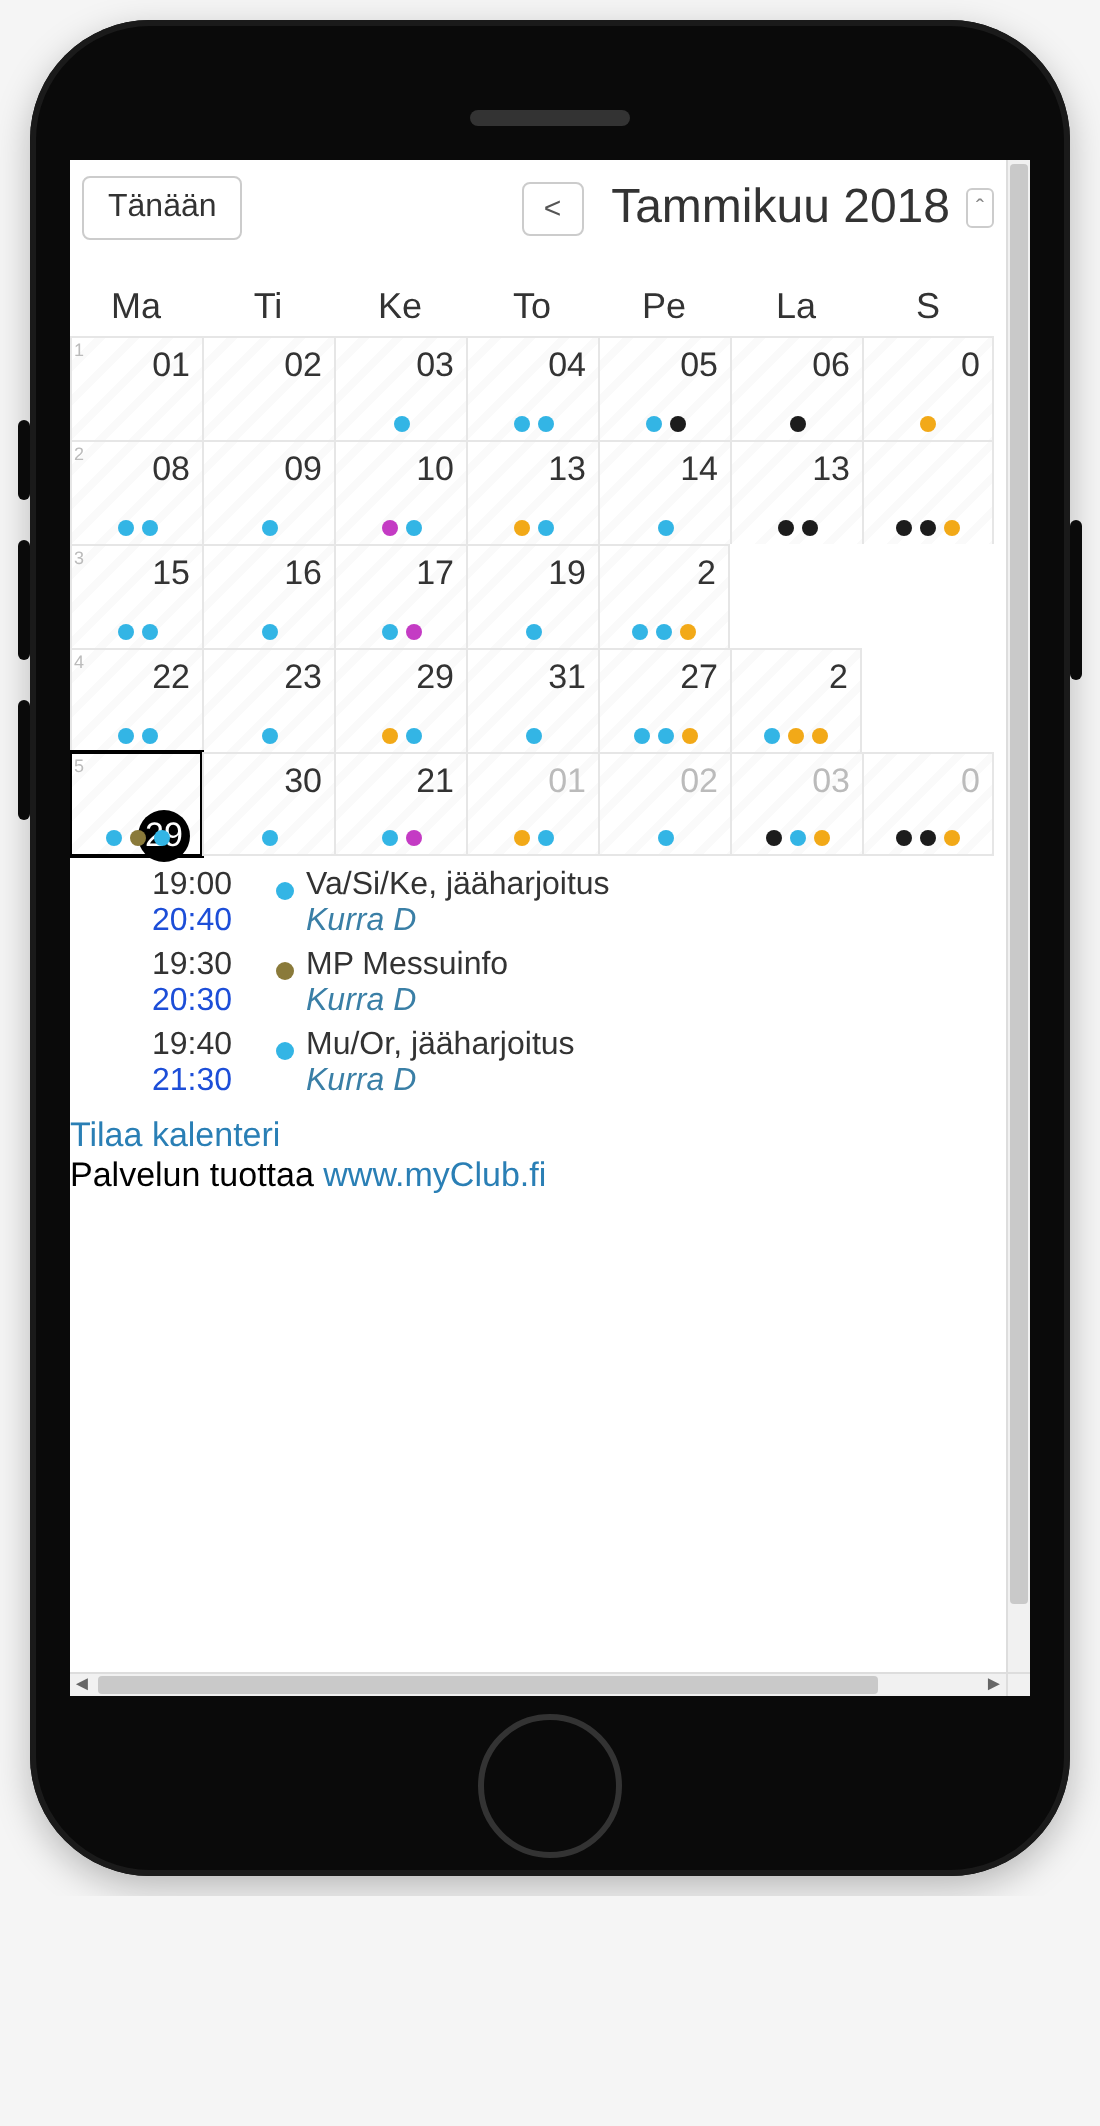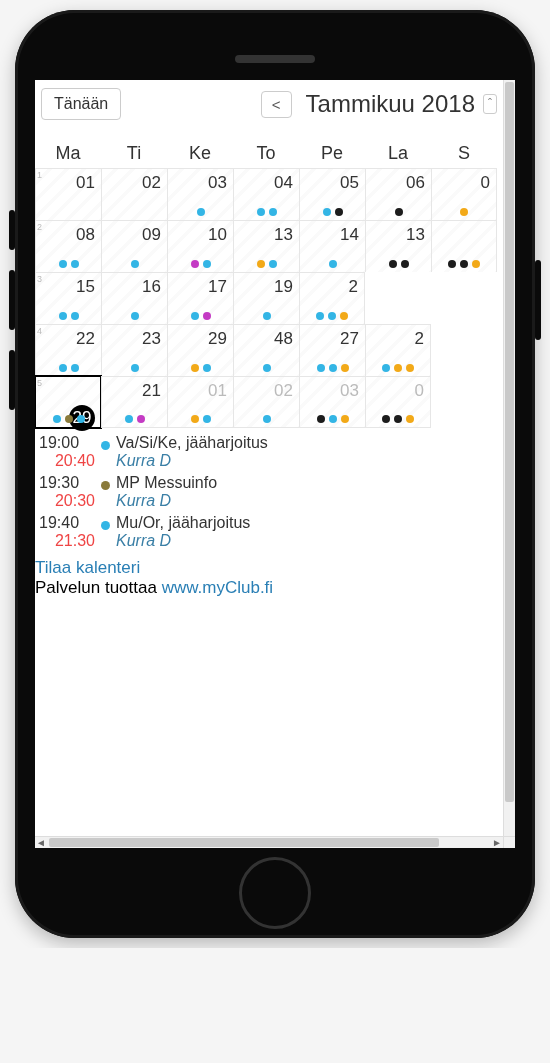--- a/index.html
+++ b/index.html
@@ -90,25 +90,25 @@
 
   .day.selected { outline: 2px solid #000; outline-offset: -1px; }
   .day.selected .daynum {
     display:inline-block; background:#000; color:#fff;
     width:26px; height:26px; line-height:26px; border-radius:50%;
     text-align:center;
   }
   .day.selected .daynum-wrap { text-align:right;margin-top:24px; }
 
   
-  .events { padding: 4px 4px 0 4px; }
+  .events { padding: 4px 4px 0 4px; margin-left: 37px; }
   .ev-row { display:flex; align-items:flex-start; padding: 2px 0; font-size:16px; }
   .ev-times { width: 56px; }
   .ev-start { color:#333; }
-  .ev-end { color:#ef4444;text-align:right; }
+  .ev-end { color:#1d4ed8; }
   .ev-dot { width:9px; height:9px; border-radius:50%; margin: 7px 6px 0 6px; flex-shrink:0;}
   .ev-title { color:#333; }
 
   .footer { padding: 6px 0 0 0; font-size:17px; }
   .link { color: #2a7fb5; cursor:pointer; }
 
   
   .vscroll {
     position:absolute; right:0; top:0; bottom:12px; width:12px;
     background:#f1f1f1; border-left:1px solid #ddd;
@@ -305,21 +305,21 @@
               </div>
             </div>
             <div class="day">
               <div class="daynum">29</div>
               <div class="dots">
                 <span class="dot c-orange"></span>
                 <span class="dot c-blue"></span>
               </div>
             </div>
             <div class="day">
-              <div class="daynum">48</div>
+              <div class="daynum">31</div>
               <div class="dots">
                 <span class="dot c-blue"></span>
               </div>
             </div>
             <div class="day">
               <div class="daynum">27</div>
               <div class="dots">
                 <span class="dot c-blue"></span>
                 <span class="dot c-blue"></span>
                 <span class="dot c-orange"></span>
@@ -334,20 +334,26 @@
               </div>
             </div>
           </div>
           <div class="week-row">
             <div class="wknum">5</div>
             <div class="day selected">
               <div class="daynum-wrap"><span class="daynum">29</span></div>
               <div class="dots">
                 <span class="dot c-blue"></span>
                 <span class="dot c-olive"></span>
+                <span class="dot c-blue"></span>
+              </div>
+            </div>
+            <div class="day">
+              <div class="daynum">30</div>
+              <div class="dots">
                 <span class="dot c-blue"></span>
               </div>
             </div>
             <div class="day">
               <div class="daynum">21</div>
               <div class="dots">
                 <span class="dot c-blue"></span>
                 <span class="dot c-magenta"></span>
               </div>
             </div>

